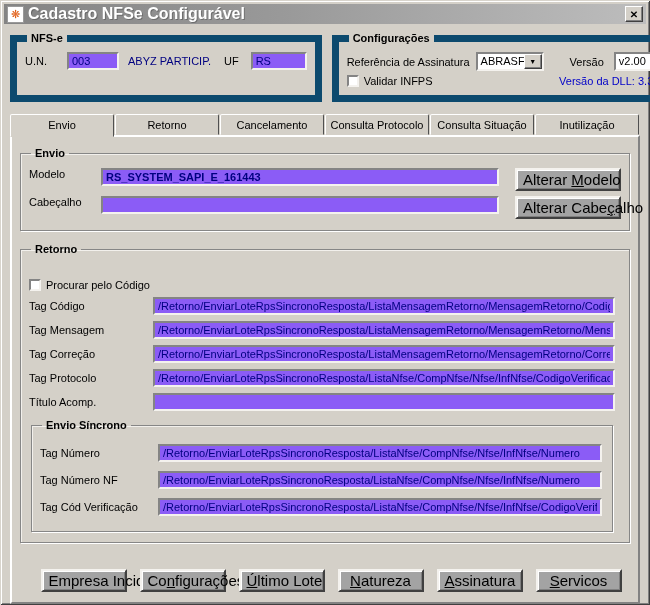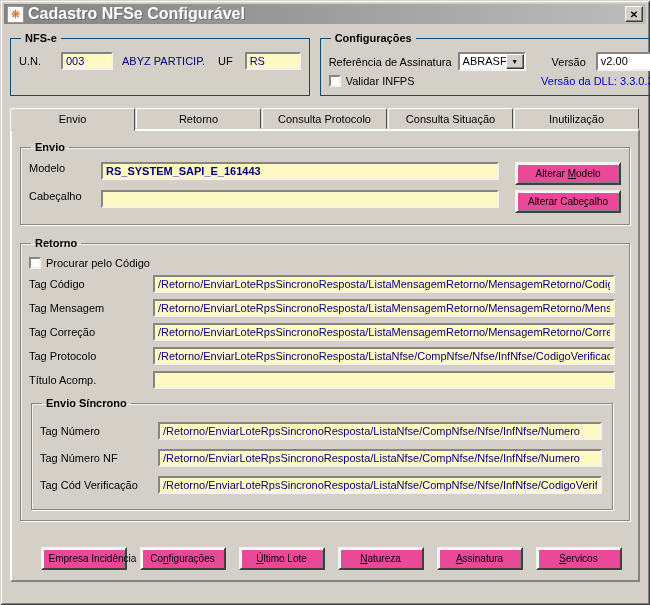--- a/index.html
+++ b/index.html
@@ -29,30 +29,30 @@
     text-shadow:1px 1px 0 rgba(0,0,0,.25); white-space:nowrap; overflow:hidden; }
   .close-btn {
     width:16px; height:14px; background:#d4d0c8;
     border:1px solid; border-color:#fff #404040 #404040 #fff;
     box-shadow: inset -1px -1px 0 #808080;
     display:flex; align-items:center; justify-content:center;
     font-size:10px; font-weight:bold; color:#000; cursor:default;
   }
   
   fieldset {
-    border:1px solid #0c4a6e; margin:0; padding:4px 8px 6px 8px;
+    border:7px solid #0c4a6e; margin:0; padding:4px 8px 6px 8px;
   }
   fieldset.etched {
     border:1px solid #868686;
     box-shadow:1px 1px 0 #fff, inset 1px 1px 0 #f2f0ec;
   }
   legend { font-weight:bold; padding:0 4px; margin-left:2px; }
   .tb {
     box-sizing:border-box; height:18px;
-    background:#fef9c3; color:#000080;
+    background:#8b5cf6; color:#000080;
     border:2px solid; border-color:#848484 #f4f2ee #f4f2ee #848484;
     font-family:"Liberation Sans", sans-serif; font-size:11px;
     padding:0 3px; outline:none;
   }
   .tb:disabled { background:#d4d0c8; }
   .tb.bold { font-weight:bold; }
   .combo { display:inline-flex; height:19px;
     border:2px solid; border-color:#848484 #f4f2ee #f4f2ee #848484;
     background:#fff; box-sizing:border-box; }
   .combo .val { flex:1; color:#000; padding:1px 3px; white-space:nowrap; overflow:hidden; }
@@ -63,24 +63,24 @@
     display:flex; align-items:center; justify-content:center;
     font-size:7px; color:#000;
   }
   .cb { display:flex; align-items:center; gap:5px; }
   .cb .box {
     width:12px; height:12px; background:#fff; box-sizing:border-box;
     border:2px solid; border-color:#848484 #f4f2ee #f4f2ee #848484;
   }
   .btn {
     box-sizing:border-box; height:23px;
-    background:#ec4899; color:#000;
+    background:#a3a3a3; color:#000;
     border:2px solid; border-color:#f4f2ee #404040 #404040 #f4f2ee;
     box-shadow: inset 1px 1px 0 #fff, inset -1px -1px 0 #808080;
-    font-family:"Liberation Sans", sans-serif; font-size:10px;
+    font-family:"Liberation Sans", sans-serif; font-size:15px;
     padding:0 6px; white-space:nowrap; cursor:default;
   }
   
   .top-row { display:flex; gap:10px; margin:8px 6px 0 6px; }
   .g-nfse { width:274px; box-sizing:border-box; }
   .g-conf { flex:1; box-sizing:border-box; }
   .frow { display:flex; align-items:center; margin:4px 0; }
   .lbl { white-space:nowrap; }
   .navy { color:#000080; }
   .bluetxt { color:#0000c8; }
@@ -166,20 +166,21 @@
           <span>Validar INFPS</span>
         </span>
         <span class="bluetxt" style="margin-left:auto;">Versão da DLL: 3.3.0.306</span>
       </div>
     </fieldset>
   </div>
 
   <div class="tabs">
     <div class="tab active">Envio</div>
     <div class="tab">Retorno</div>
+    <div class="tab">Cancelamento</div>
     <div class="tab">Consulta Protocolo</div>
     <div class="tab">Consulta Situação</div>
     <div class="tab">Inutilização</div>
   </div>
 
   <div class="panel">
 
     <fieldset class="etched">
       <legend>Envio</legend>
       <div class="env-row">
@@ -190,21 +191,21 @@
       <div class="env-row">
         <span class="lbl">Cabeçalho</span>
         <input class="tb" value="" style="">
         <button class="btn">Alterar Cabe<u>ç</u>alho</button>
       </div>
     </fieldset>
 
     <fieldset class="etched g-ret">
       <legend>Retorno</legend>
 
-      <div class="ret-row" style="margin-top:4px;">
+      <div class="ret-row" style="margin-top:20px;">
         <span class="cb">
           <span class="box"></span>
           <span>Procurar pelo Código</span>
         </span>
       </div>
 
 
       <div class="ret-row">
         <span class="lbl">Tag Código</span>
         <input class="tb" value="/Retorno/EnviarLoteRpsSincronoResposta/ListaMensagemRetorno/MensagemRetorno/Codigo" style="">

